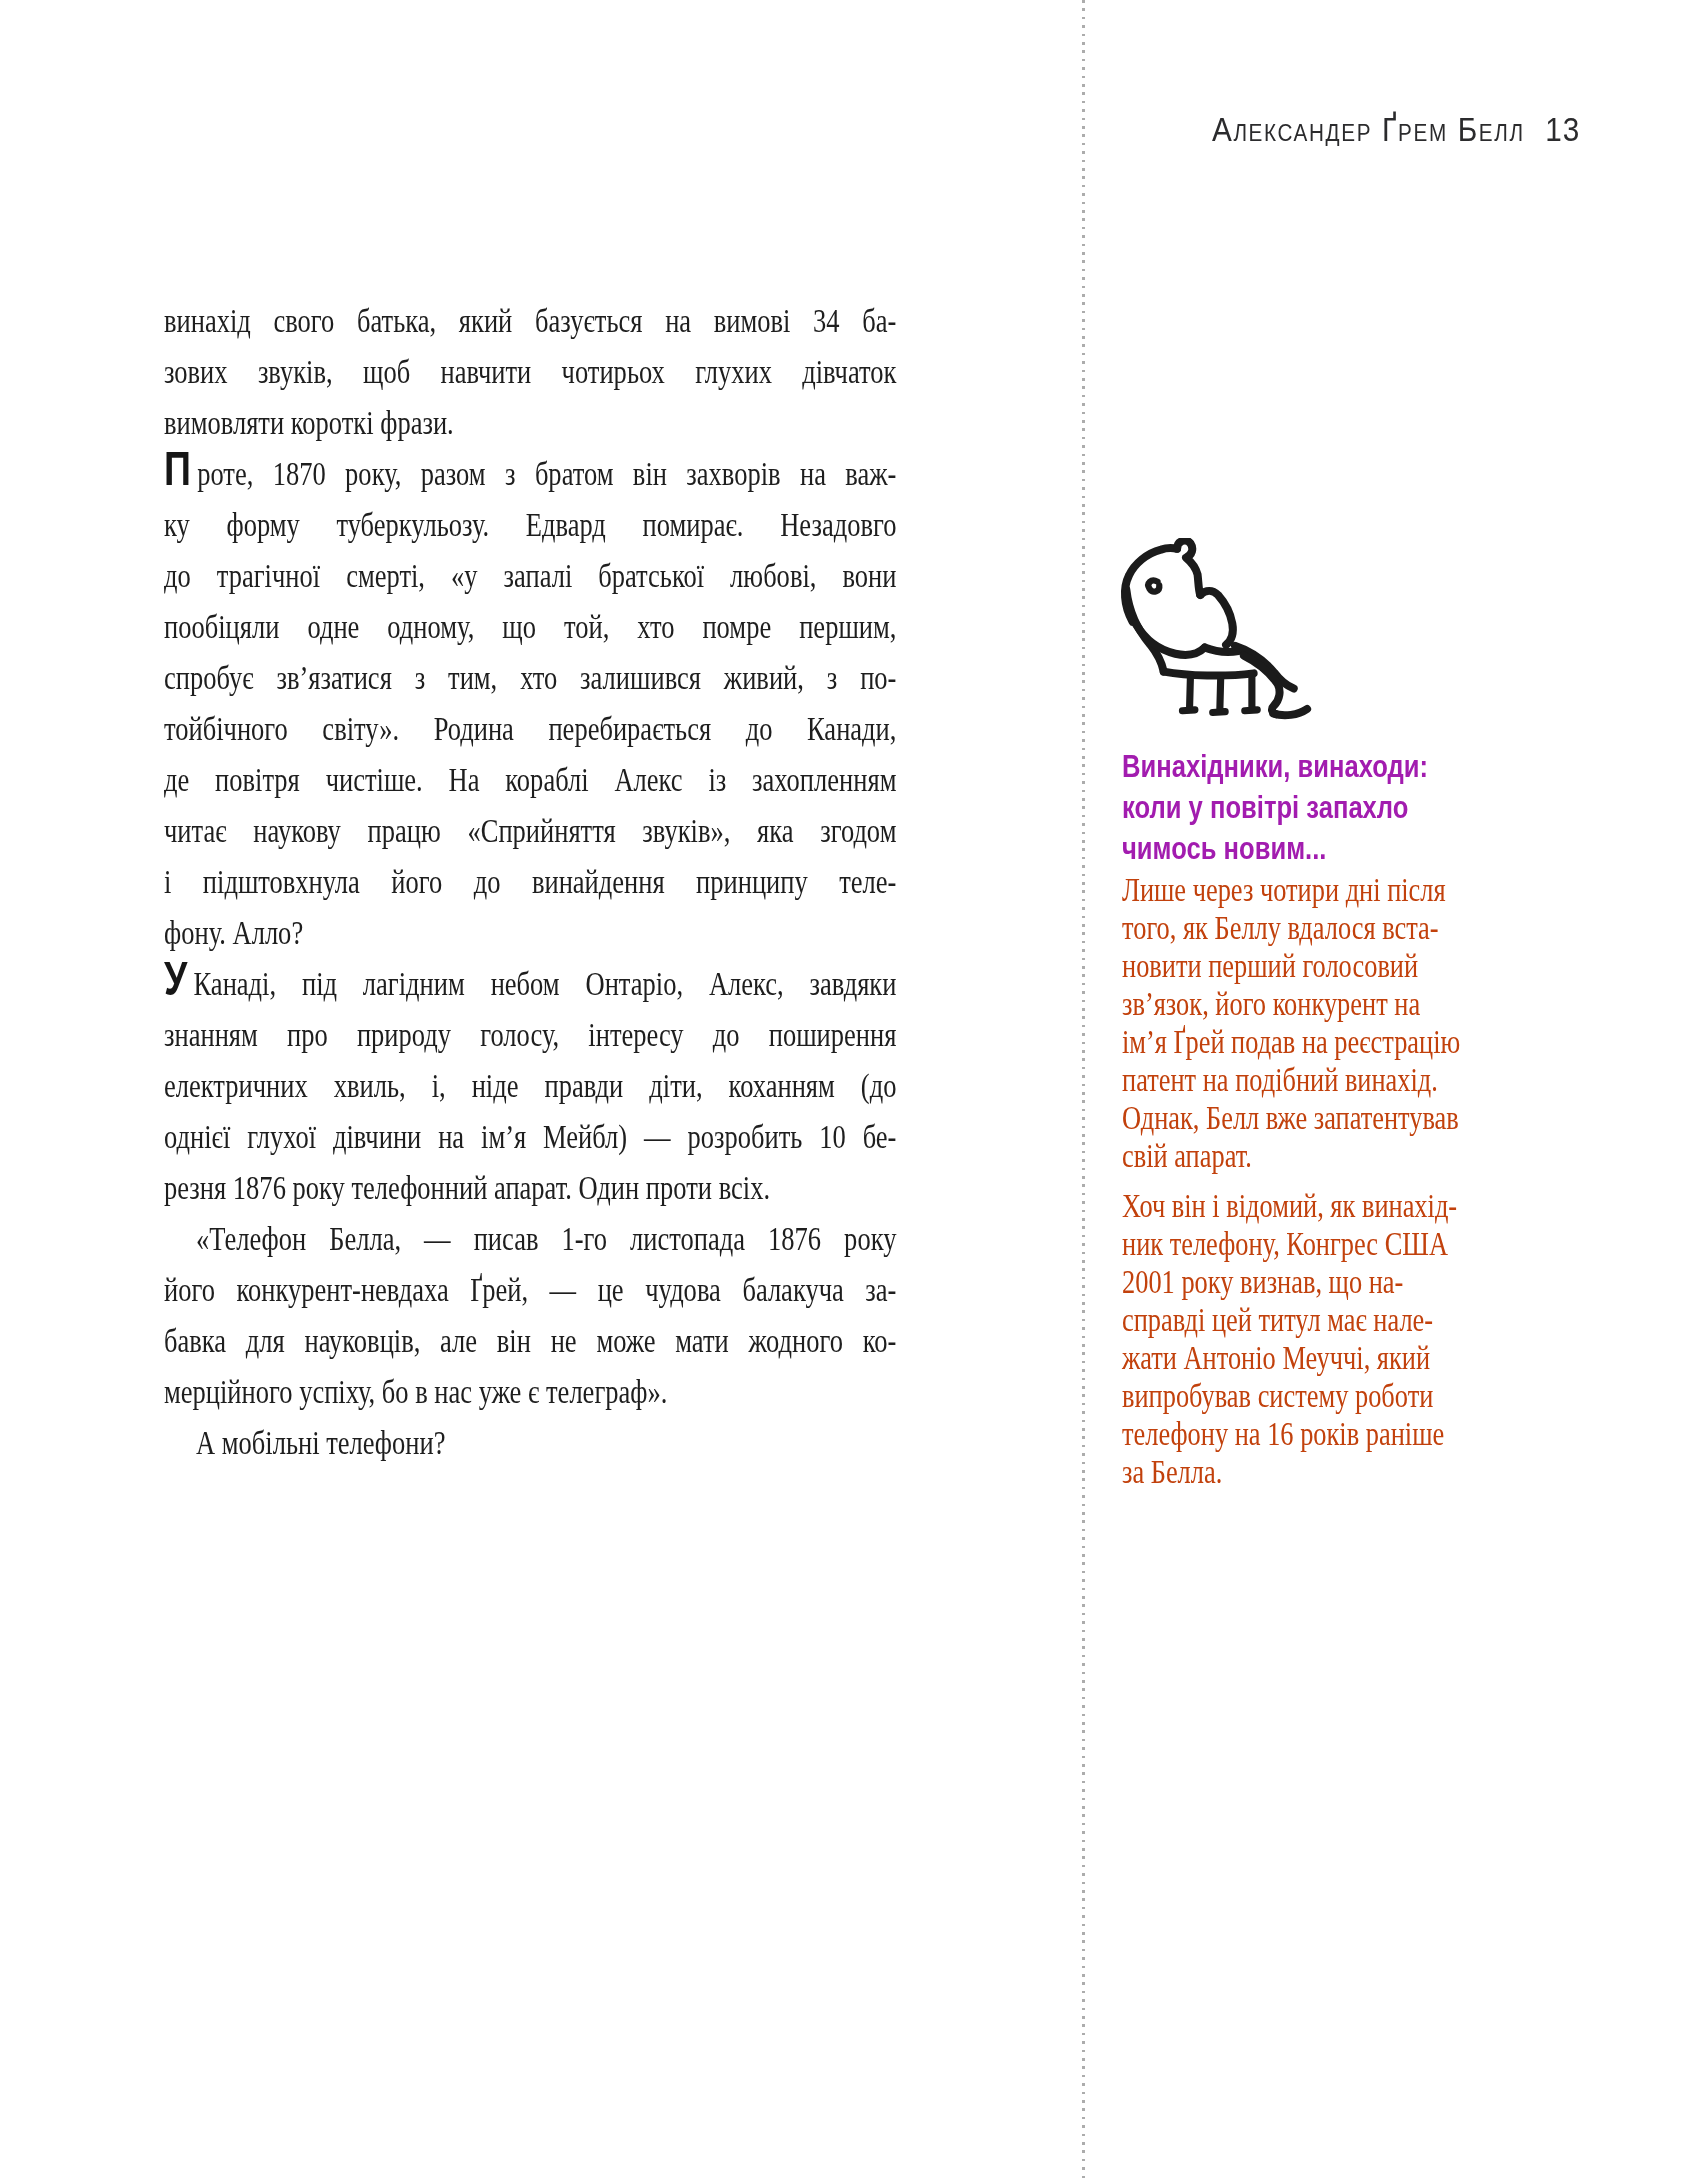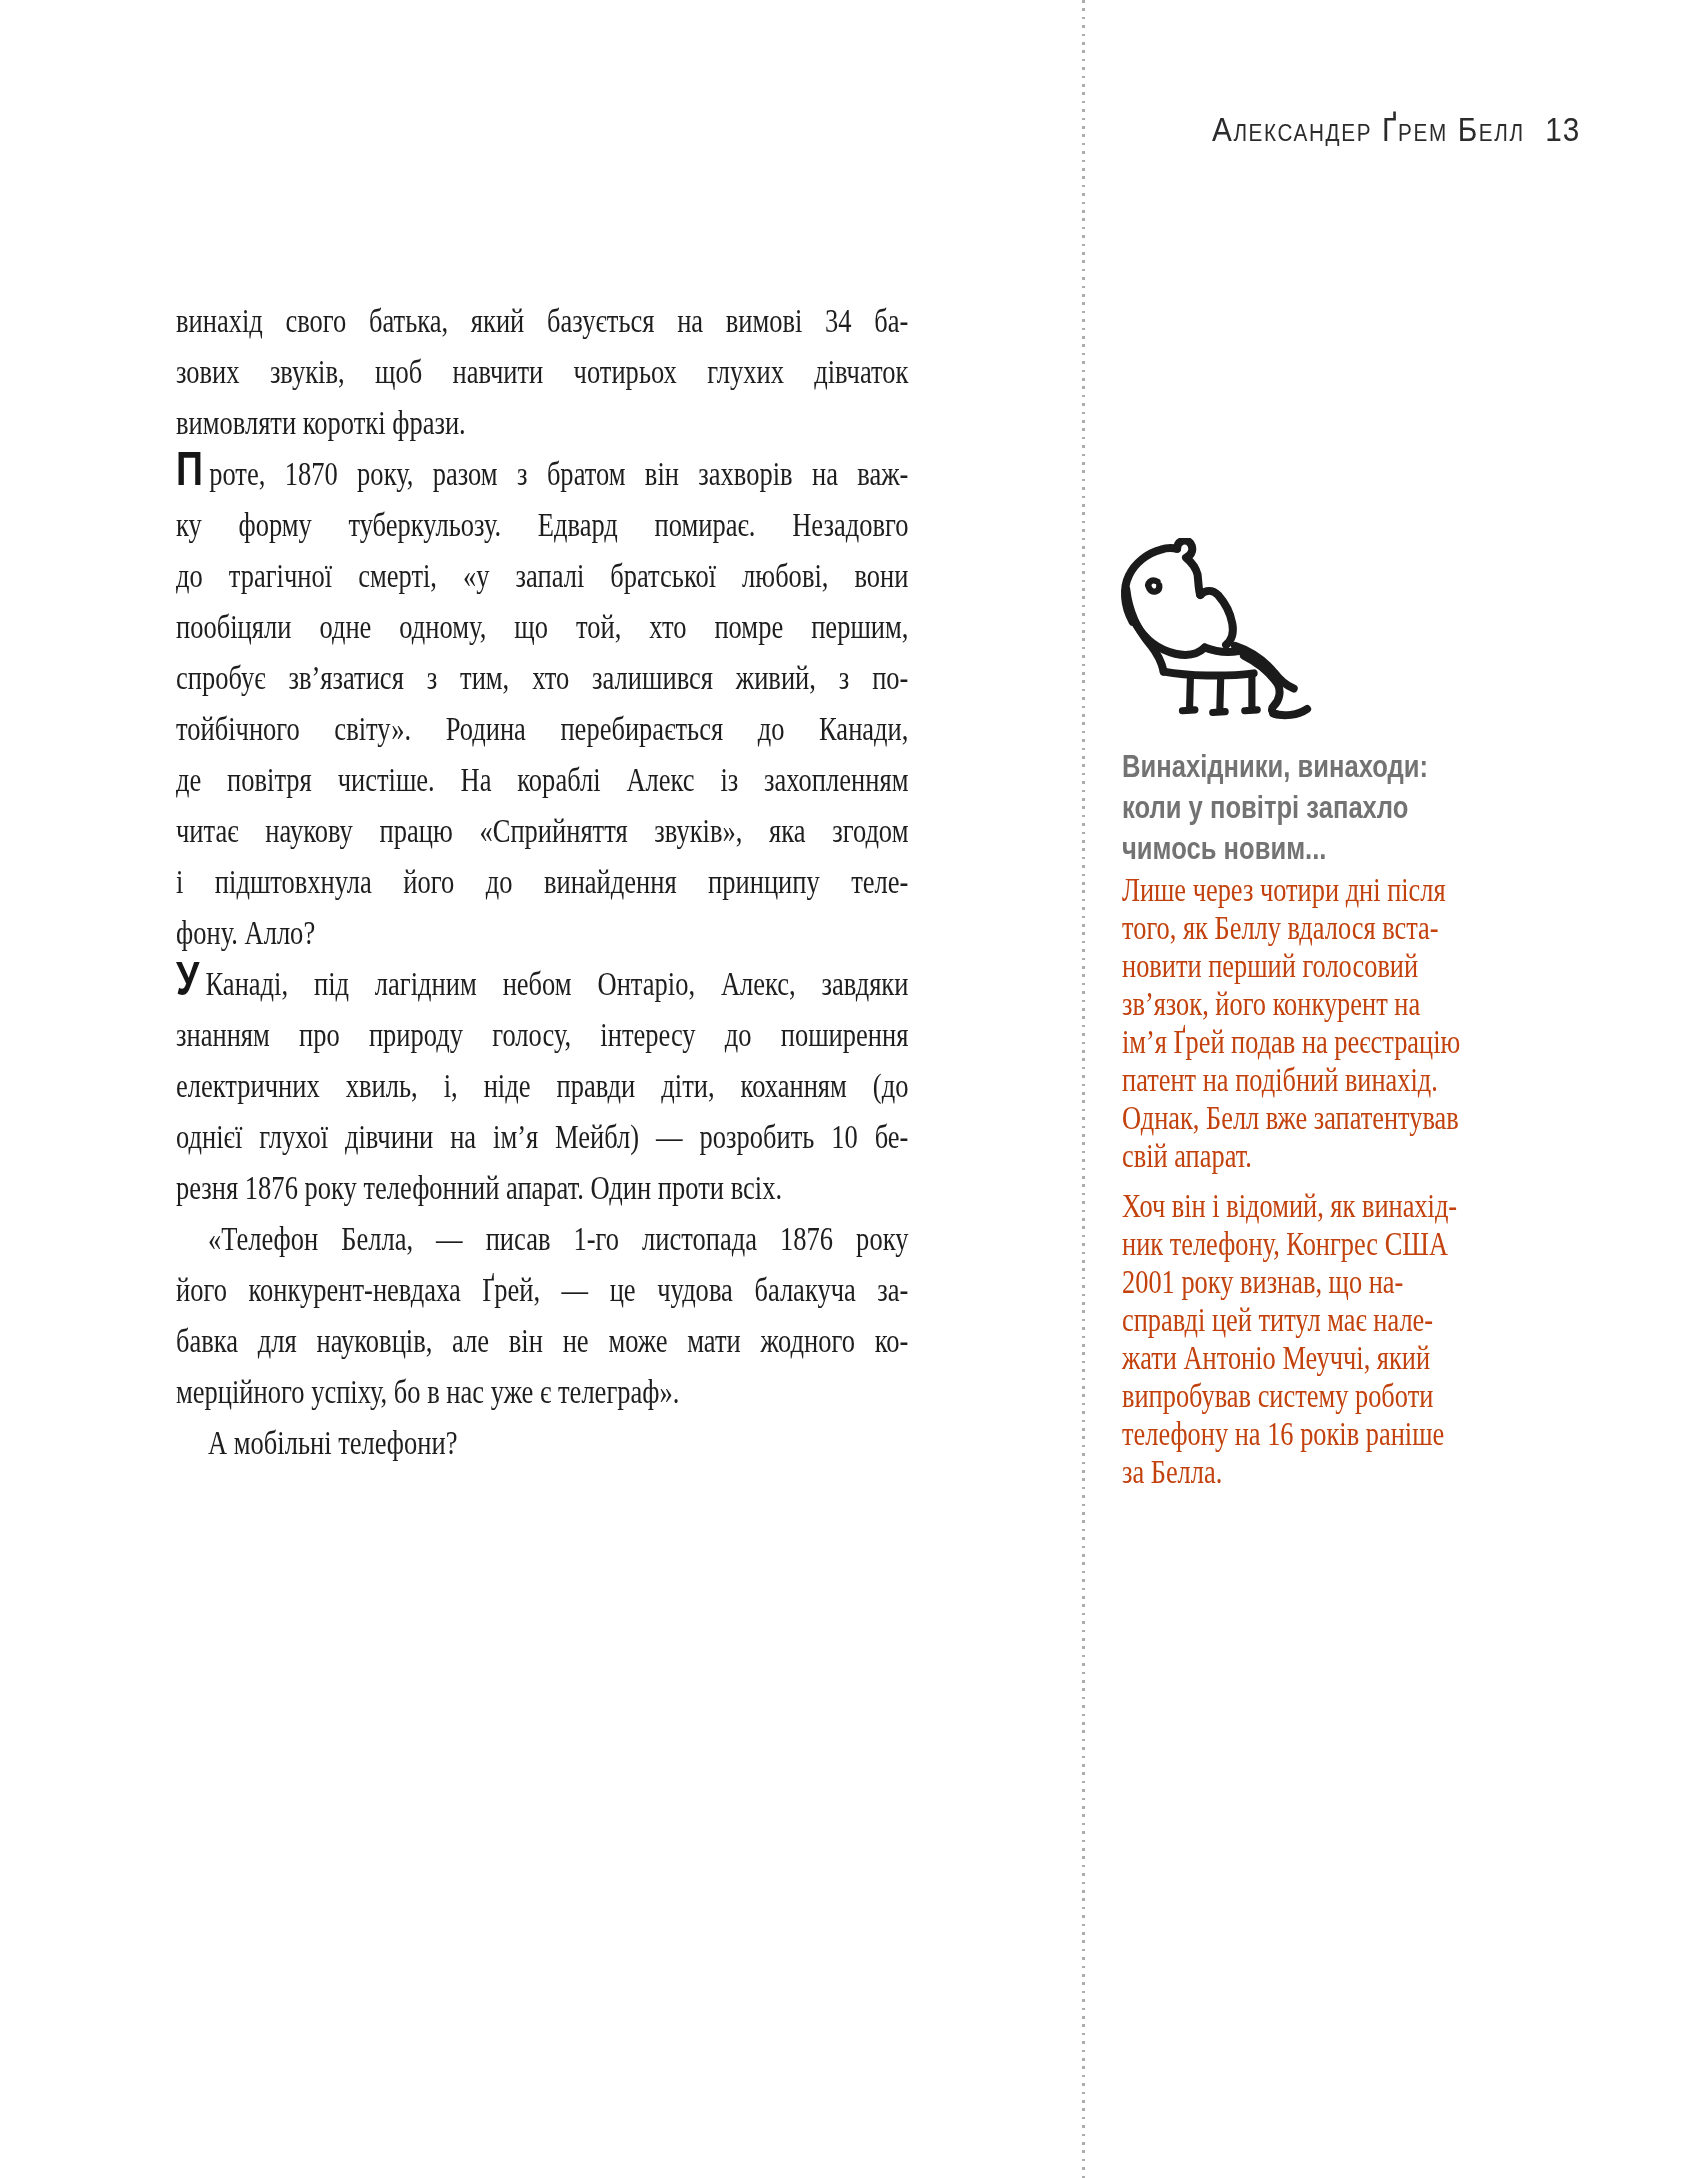--- a/index.html
+++ b/index.html
@@ -7,21 +7,21 @@
         font-family:"Liberation Serif","DejaVu Serif",serif;}
 
   
   .runhead{position:absolute;top:111px;left:618px;width:962px;text-align:right;
            font-family:"Liberation Sans","DejaVu Sans",sans-serif;
            font-variant:small-caps;font-size:33px;letter-spacing:1.8px;color:#2b2b2d;
            transform:scaleX(0.9);transform-origin:100% 50%;white-space:nowrap;}
   .runhead .pnum{margin-left:23px;letter-spacing:0.9px;}
 
   
-  .main-col{position:absolute;left:176px;top:295px;width:939px;
+  .main-col{position:absolute;left:164px;top:295px;width:939px;
             font-size:34px;line-height:51px;color:#1e1e1e;}
   .para{margin:0;}
   .para.space{}
   .line{height:51px;text-align:justify;text-align-last:justify;
         transform:scaleX(0.78);transform-origin:0 50%;width:939px;overflow:visible;}
   .line.last{text-align-last:left;}
   .line.indent{text-indent:41px;}
   .lead-initial{font-family:"Liberation Sans","DejaVu Sans",sans-serif;
                 font-weight:700;font-size:48px;line-height:0;letter-spacing:1.8px;
                 margin-right:6.2px;color:#161616;}
@@ -29,21 +29,21 @@
   
   .divider{position:absolute;left:1082px;top:0;width:2.6px;height:2178px;
            background-image:repeating-linear-gradient(to bottom,
              #acacac 0px,#acacac 2.6px,transparent 2.6px,transparent 8.4px);}
 
   
   .sidebar{position:absolute;left:1122px;top:529px;width:494px;height:1059px;}
   .sb-illustration{position:absolute;left:-1.8px;top:8.8px;width:205px;height:187px;}
   .sb-heading{position:absolute;left:0;top:217px;width:494px;
               font-family:"Liberation Sans","DejaVu Sans",sans-serif;
-              font-weight:700;font-size:32px;line-height:41px;color:#737373;}
+              font-weight:700;font-size:32px;line-height:41px;color:#a21caf;}
   .sb-heading .hline{white-space:nowrap;transform:scaleX(0.8);transform-origin:0 50%;}
   .sb-body{position:absolute;left:0;top:342px;width:494px;
            font-family:Liberation Serif, serif;
            font-size:33px;line-height:38px;color:#c2410c;}
   .sb-para{margin:0 0 11.5px 0;}
   .sb-line{white-space:nowrap;transform:scaleX(0.8);transform-origin:0 50%;height:38px;}
 </style>
 </head>
 <body>
 

